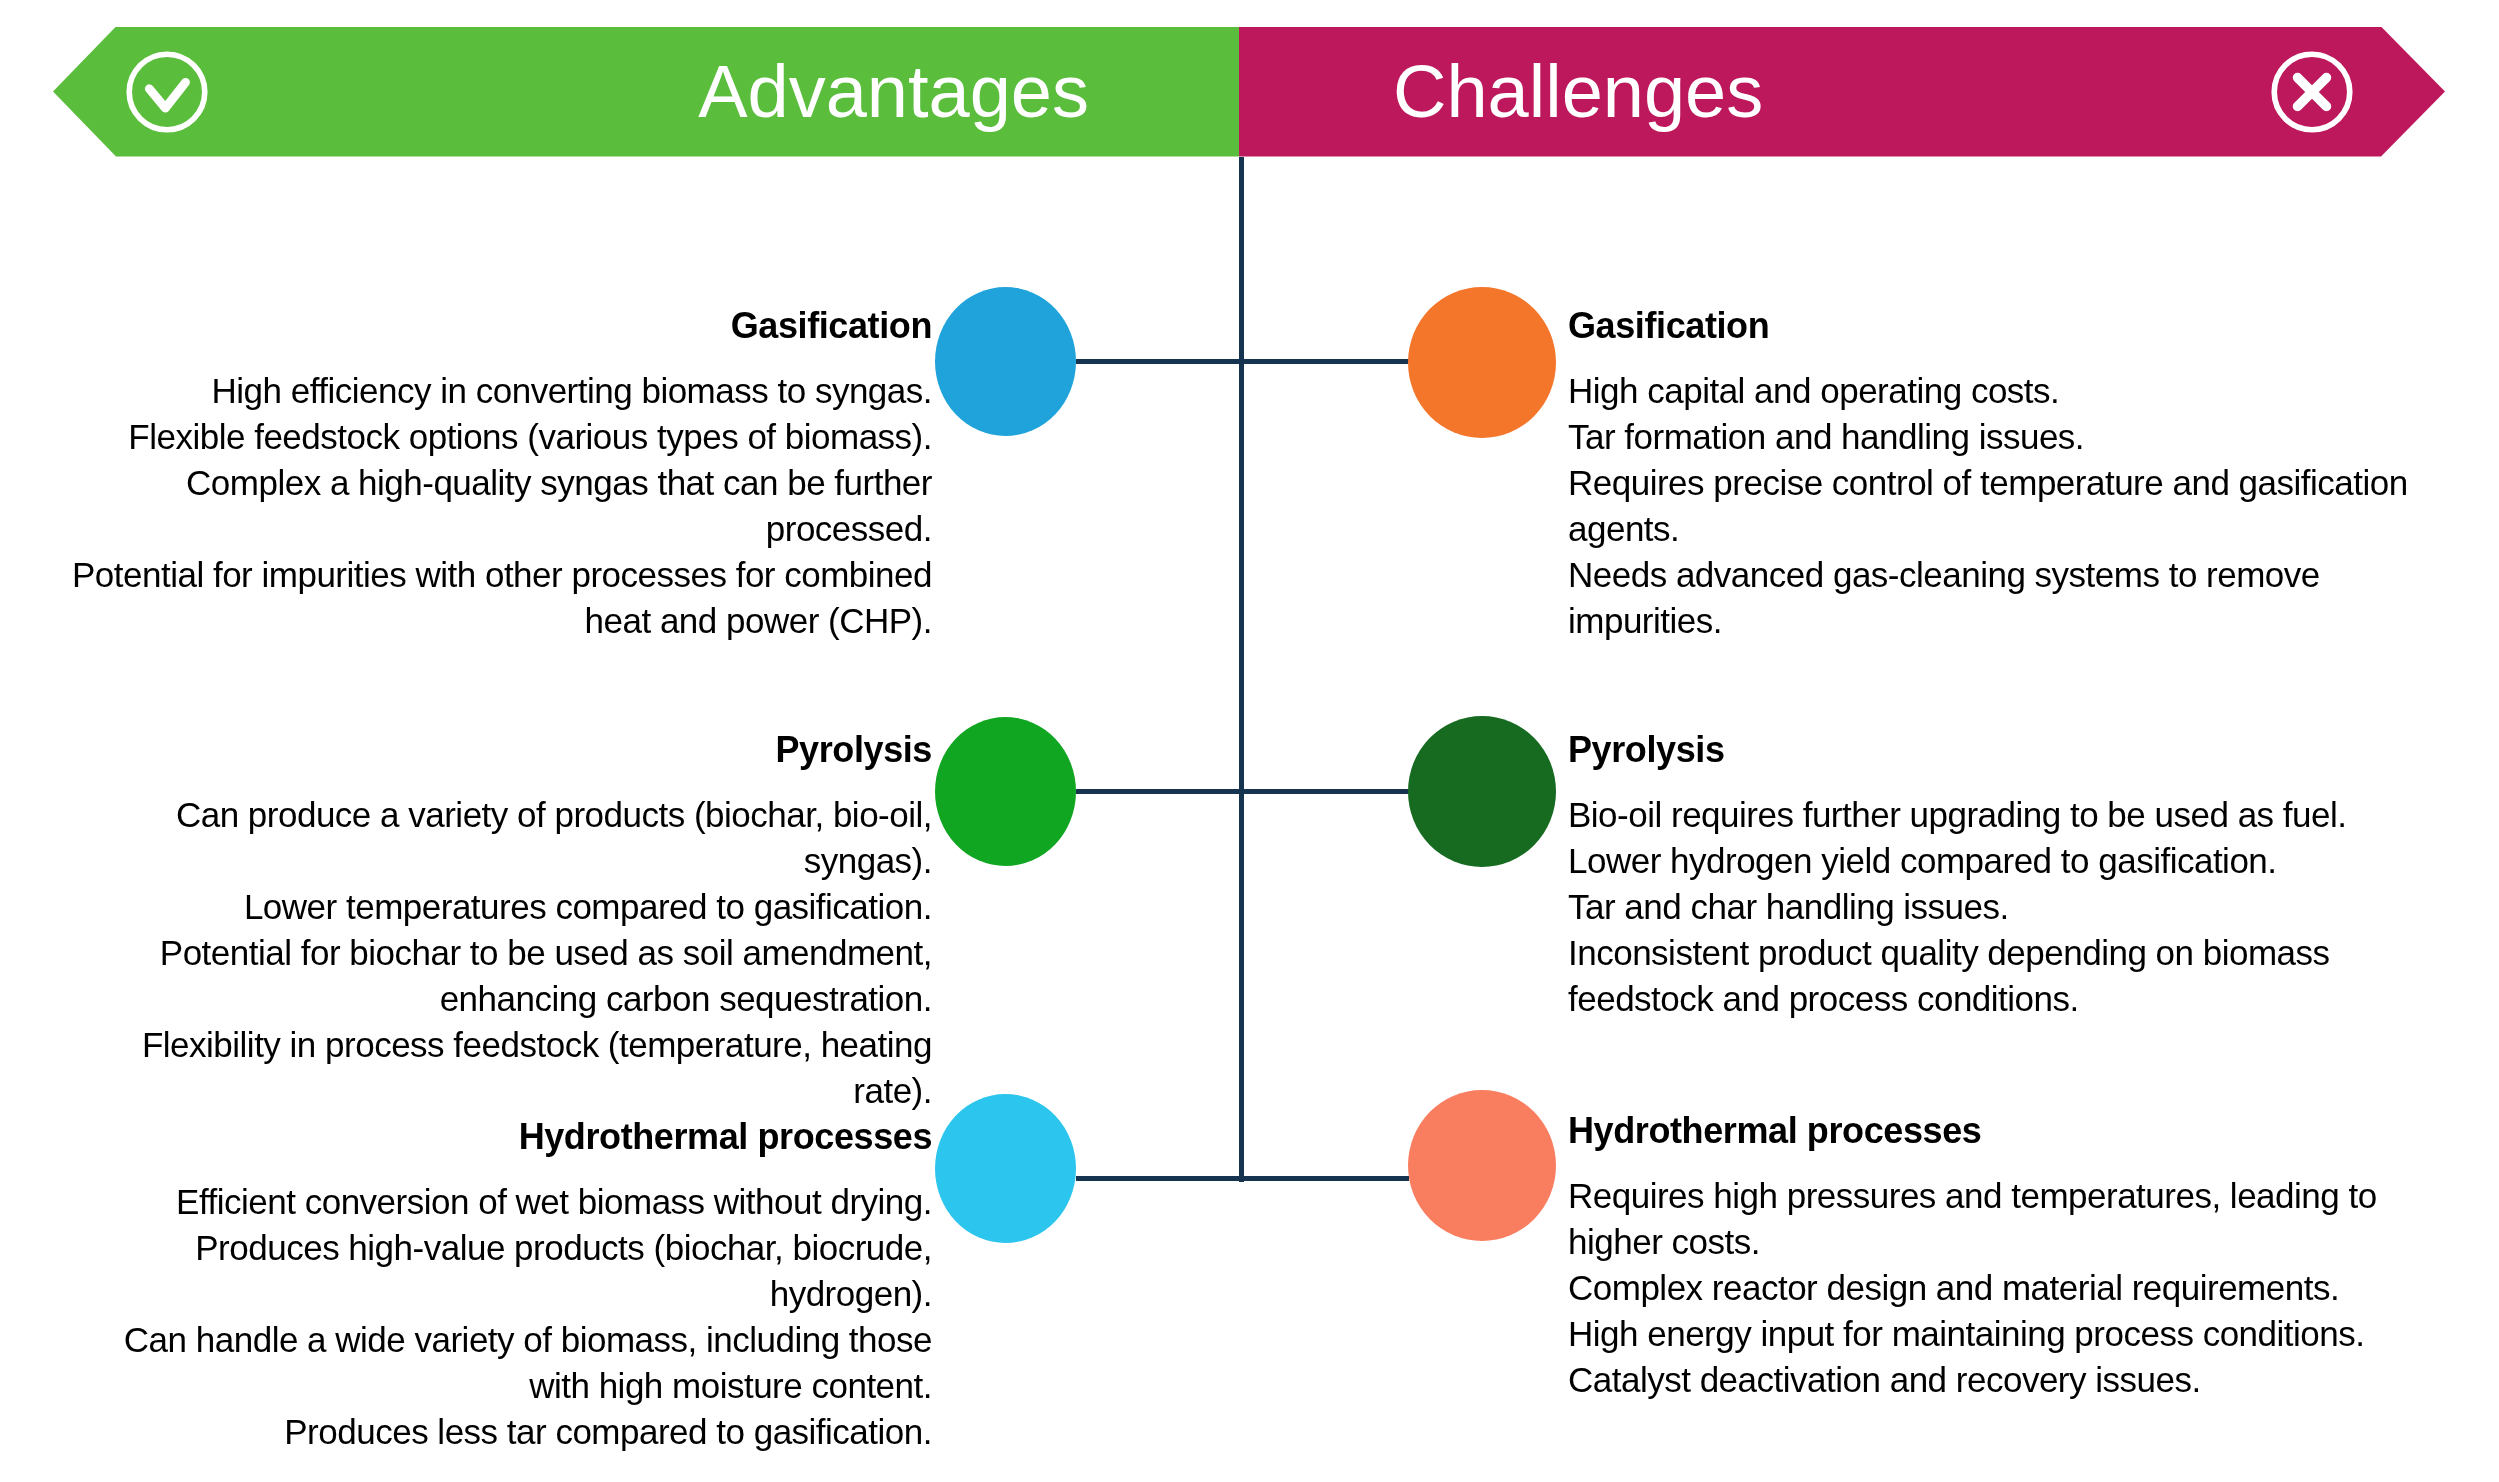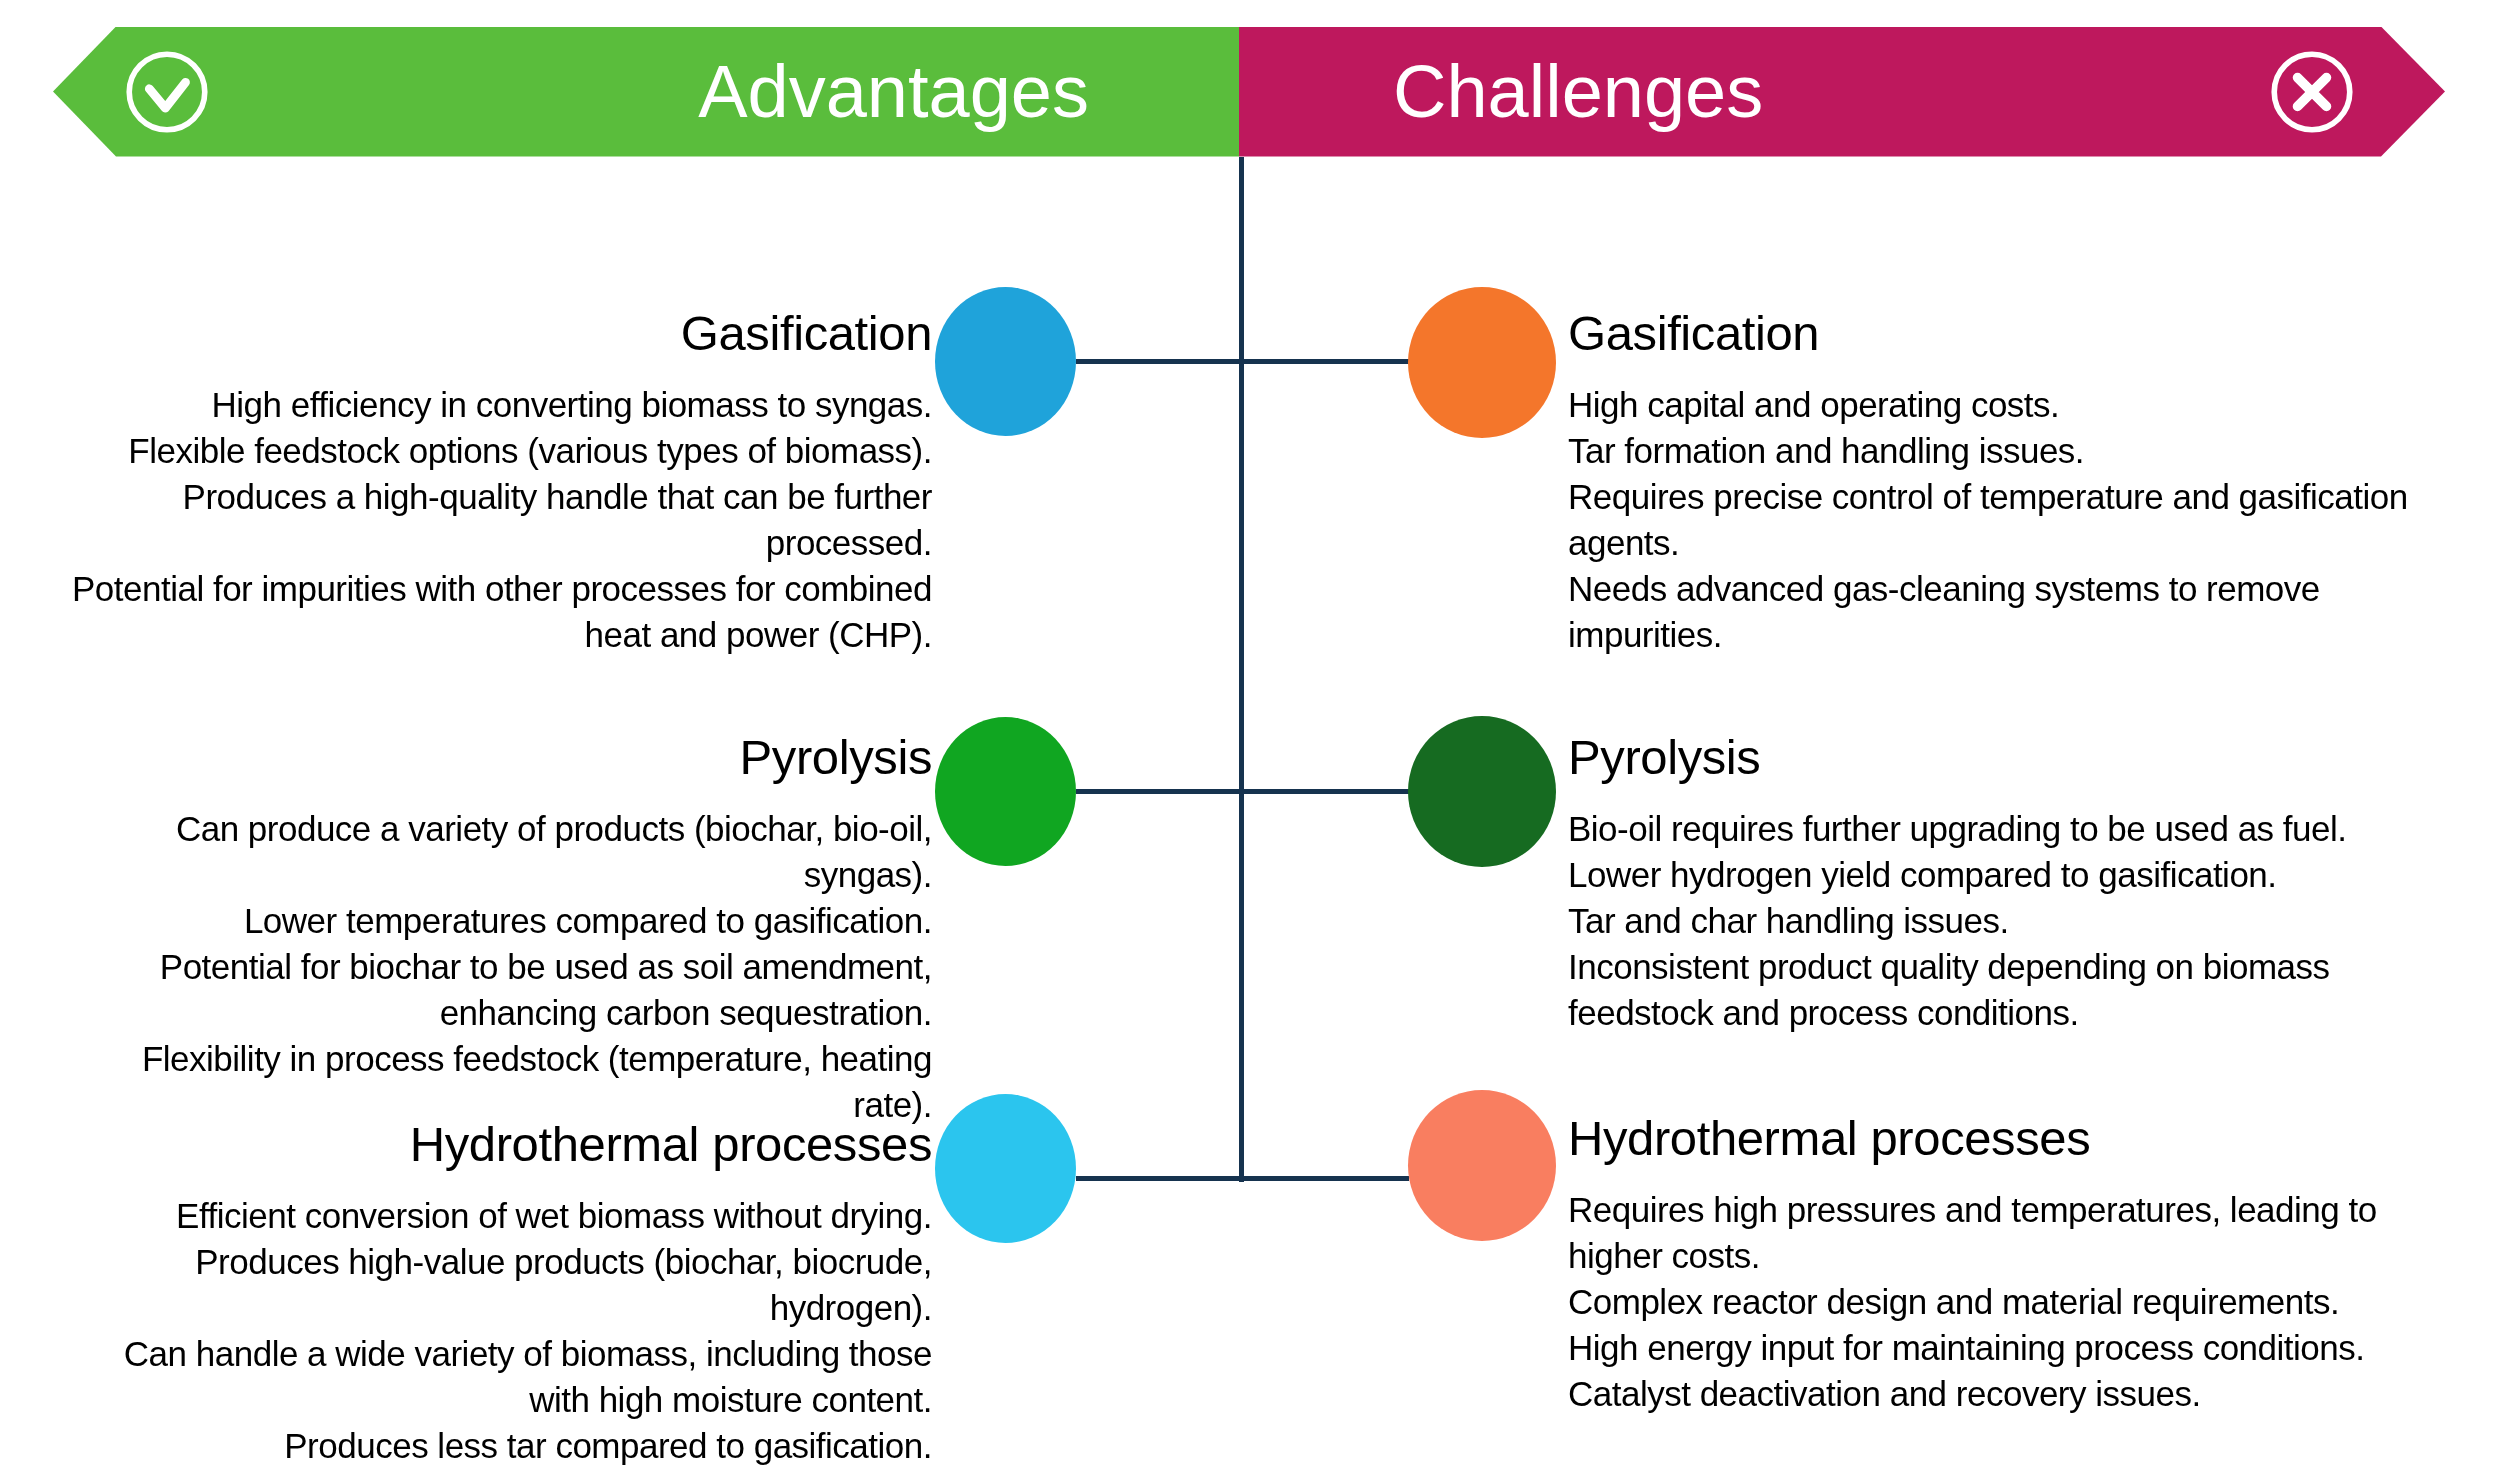--- a/index.html
+++ b/index.html
@@ -31,21 +31,21 @@
   .c-left  { left:935px; width:141px; height:149px; }
   .c-right { left:1408px; width:148px; height:151px; }
   .cl1 { top:287px; } .cl2 { top:717px; } .cl3 { top:1094px; }
   .cr1 { top:287px; } .cr2 { top:716px; } .cr3 { top:1090px; }
 
   
   .block { position:absolute; color:#000000; }
   .adv-block { left:71px;  width:861px; text-align:right; }
   .ch-block  { left:1568px; width:891px; text-align:left; }
   .b-r1 { top:305px; } .b-r2 { top:729px; } .b-r3a { top:1116px; } .b-r3c { top:1110px; }
-  .block .title { font-size:49px; font-weight:normal; letter-spacing:-0.4px;
+  .block .title { font-size:36px; font-weight:bold; letter-spacing:-0.4px;
                   margin:0 0 21px 0; }
   .block .item  { font-size:35px; line-height:46px; letter-spacing:-0.5px; }
 </style>
 </head>
 <body>
 
 <div class="stage">
 
   <div class="banner">
     <div class="banner-seg seg-adv" style="background: rgb(90, 189, 60);">
@@ -77,21 +77,21 @@
   <div class="circle c-right cr1" style="background: rgb(244, 118, 43);"></div>
   <div class="circle c-left cl2" style="background: rgb(16, 166, 33);"></div>
   <div class="circle c-right cr2" style="background: rgb(22, 107, 33);"></div>
   <div class="circle c-left cl3" style="background: rgb(43, 197, 238);"></div>
   <div class="circle c-right cr3" style="background: rgb(249, 126, 96);"></div>
 
   <div class="block adv-block b-r1">
     <div class="title">Gasification</div>
     <div class="item">High efficiency in converting biomass to syngas.</div>
     <div class="item">Flexible feedstock options (various types of biomass).</div>
-    <div class="item">Produces a high-quality handle that can be further processed.</div>
+    <div class="item">Complex a high-quality syngas that can be further processed.</div>
     <div class="item">Potential for impurities with other processes for combined heat and power (CHP).</div>
   </div>
   <div class="block ch-block b-r1">
     <div class="title">Gasification</div>
     <div class="item">High capital and operating costs.</div>
     <div class="item">Tar formation and handling issues.</div>
     <div class="item">Requires precise control of temperature and gasification agents.</div>
     <div class="item">Needs advanced gas-cleaning systems to remove impurities.</div>
   </div>
 

